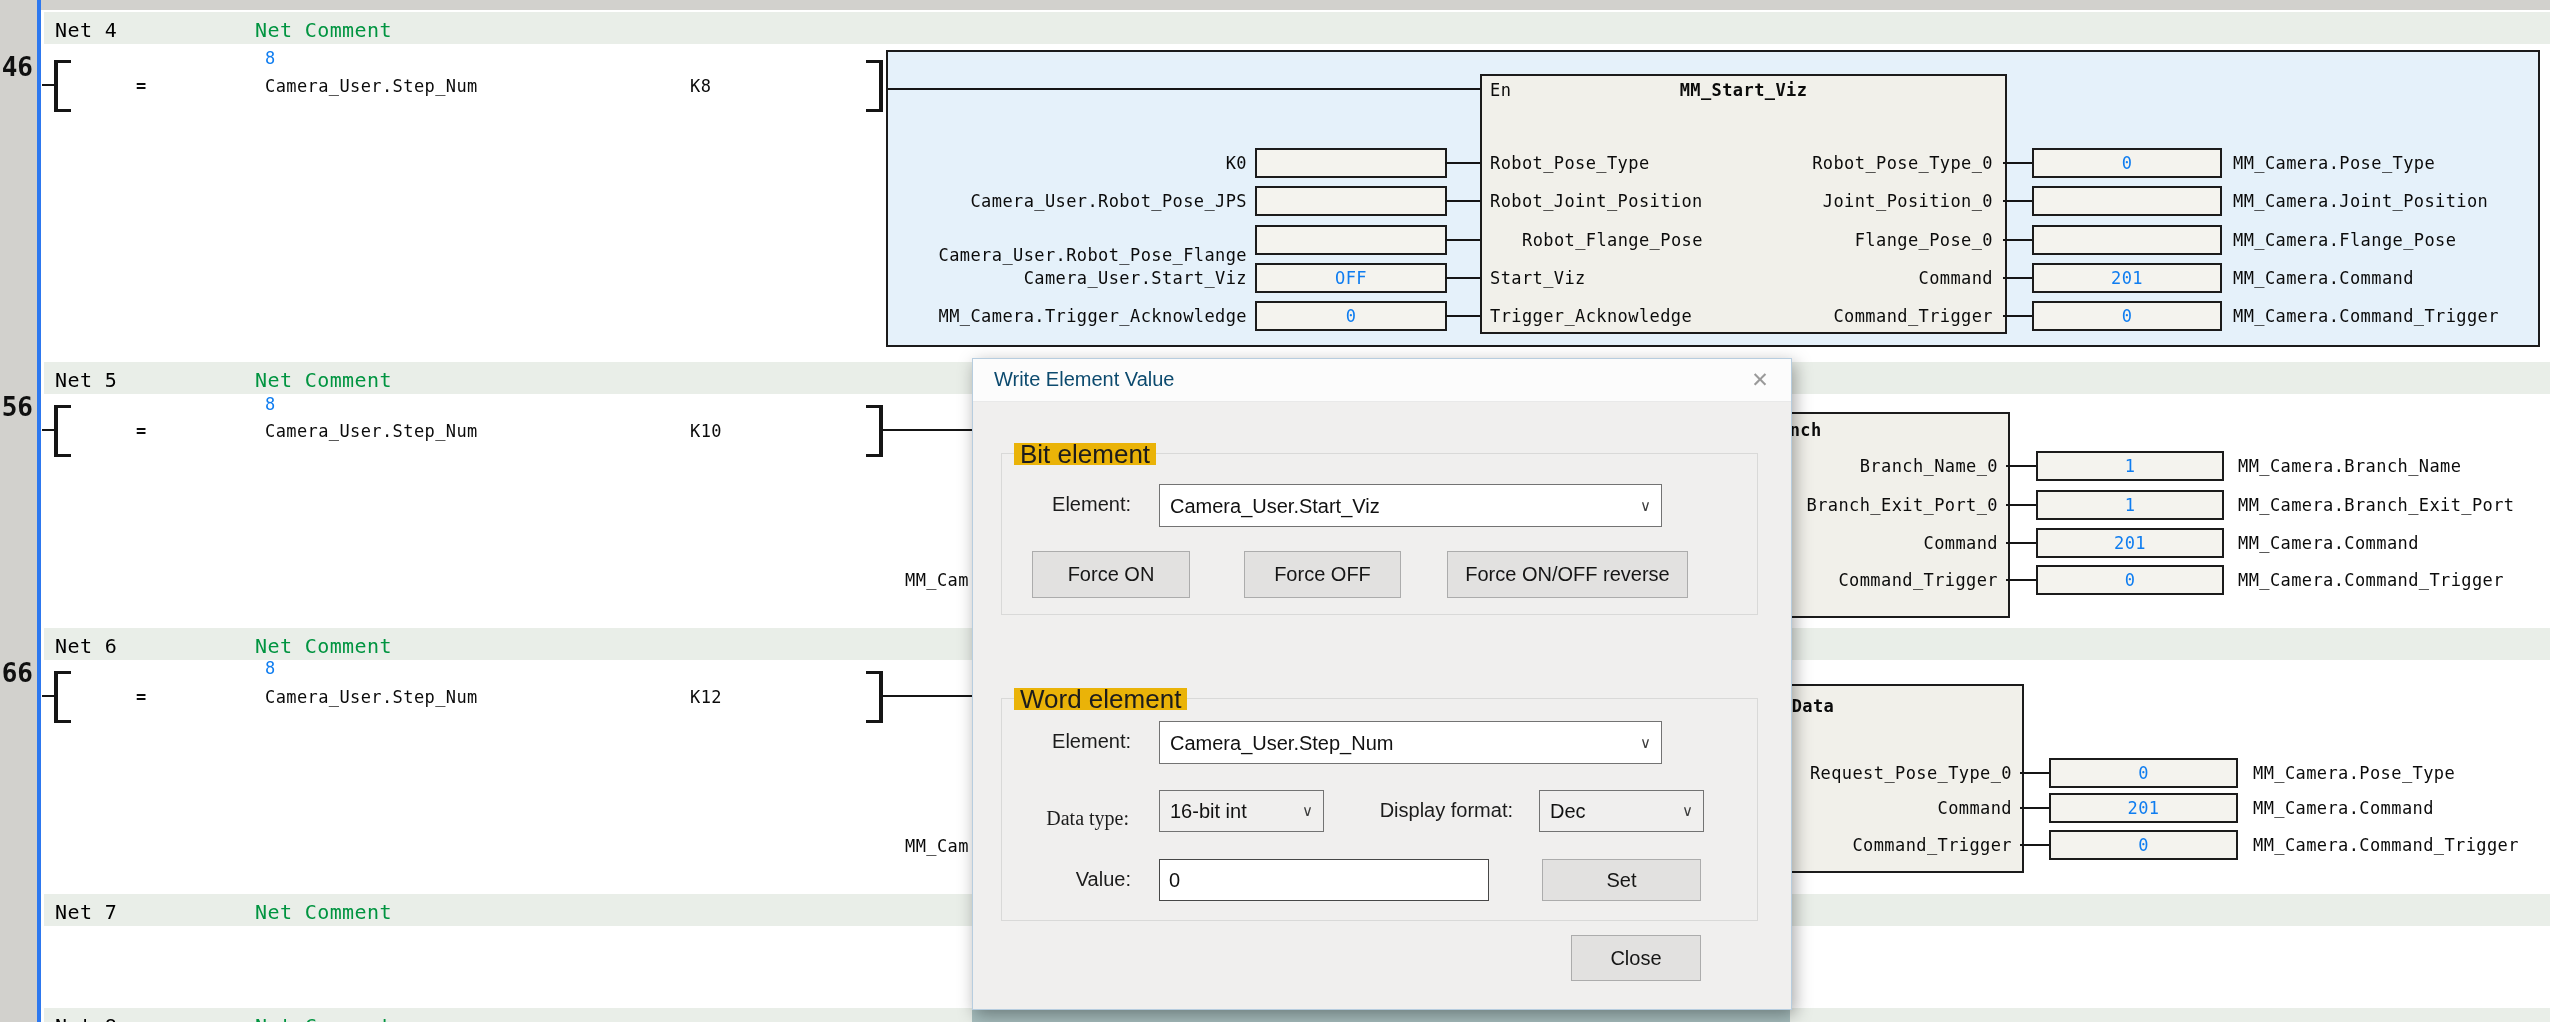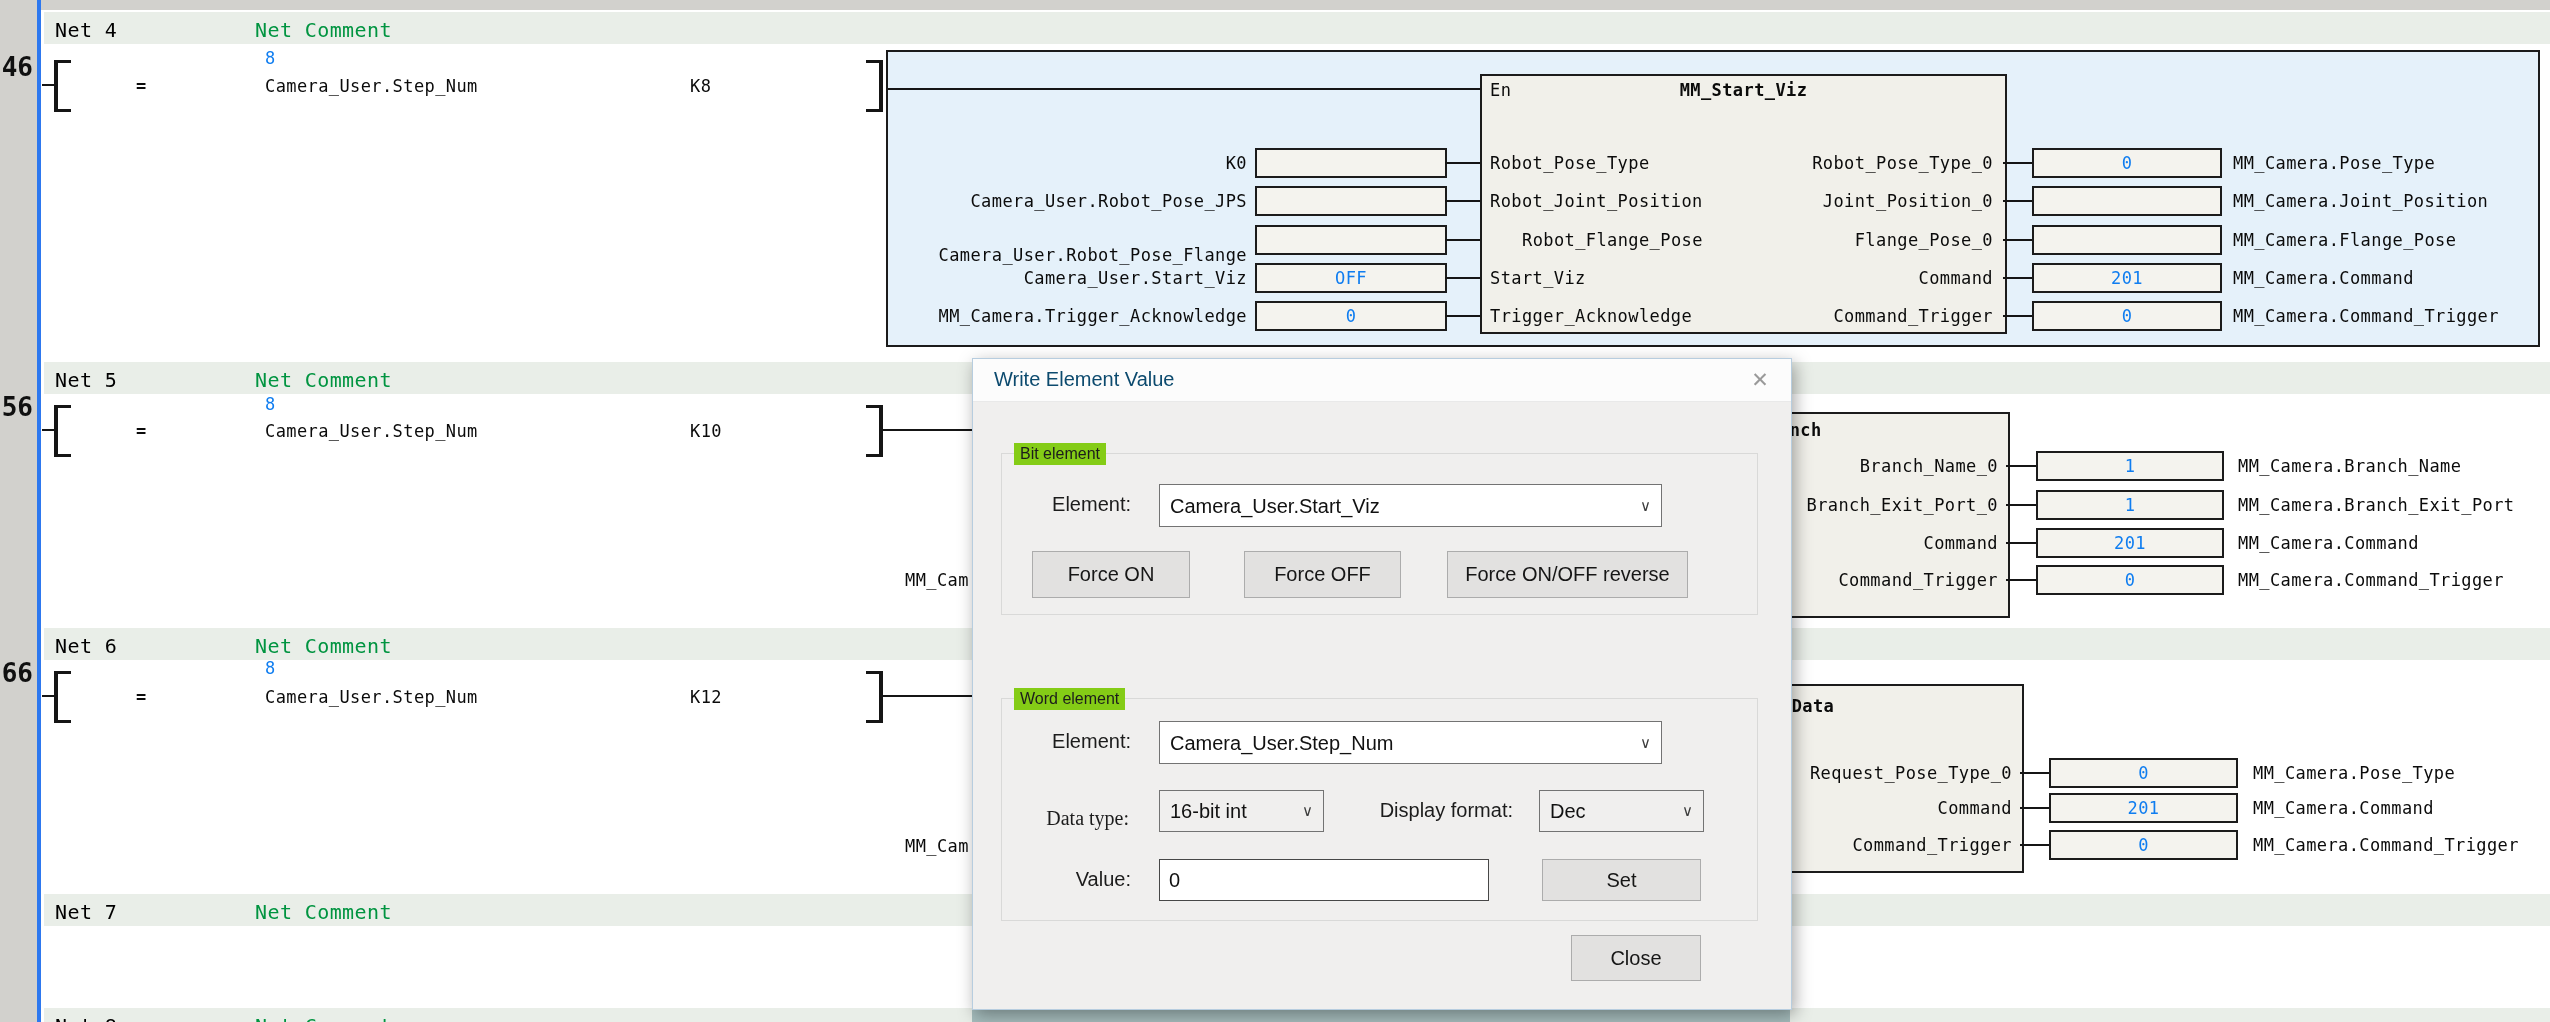--- a/index.html
+++ b/index.html
@@ -23,21 +23,21 @@
         font-size:17px;line-height:26px;letter-spacing:.4px;color:#0f7df0;}
   
   #dlg{position:absolute;left:972px;top:358px;width:818px;height:650px;background:#f0efee;
        border:1px solid #b7cddf;box-shadow:3px 5px 16px rgba(0,0,0,.35);z-index:10;
        font-family:"Liberation Sans",sans-serif;}
   #dlg .titlebar{position:absolute;left:0;top:0;right:0;height:42px;background:#fcfcfc;border-bottom:1px solid #e9e9e9;}
   #dlg .title{position:absolute;left:21px;top:9px;font-size:20px;color:#0c4a6e;}
   #dlg .closex{position:absolute;left:770px;top:7px;width:34px;height:28px;text-align:center;
        font-size:21px;color:#9a9a9a;line-height:28px;}
   .grp{position:absolute;border:1px solid #d9d9d8;}
-  .grplbl{position:absolute;background:#84cc16;padding:0 6px;font-size:16px;color:#1c1c1c;line-height:22px;}
+  .grplbl{position:absolute;background:#eab308;padding:0 6px;font-size:26px;color:#1c1c1c;line-height:22px;}
   .lbl{position:absolute;font-size:20px;color:#1c1c1c;line-height:24px;}
   .combo{position:absolute;background:#ffffff;border:1px solid #737373;font-size:20px;color:#111;}
   .combo .val{position:absolute;left:10px;top:50%;transform:translateY(-50%);white-space:nowrap;}
   .combo .chev{position:absolute;right:10px;top:50%;transform:translateY(-50%);color:#3c3c3c;font-size:15px;}
   .combo.gray{background:#f0efee;}
   .btn{position:absolute;background:#e2e1e0;border:1px solid #acacac;font-size:20px;color:#161616;
        display:flex;align-items:center;justify-content:center;}
   .tinput{position:absolute;background:#ffffff;border:1px solid #474747;font-size:20px;color:#111;}
   .tinput .val{position:absolute;left:9px;top:50%;transform:translateY(-50%);}
 </style>

